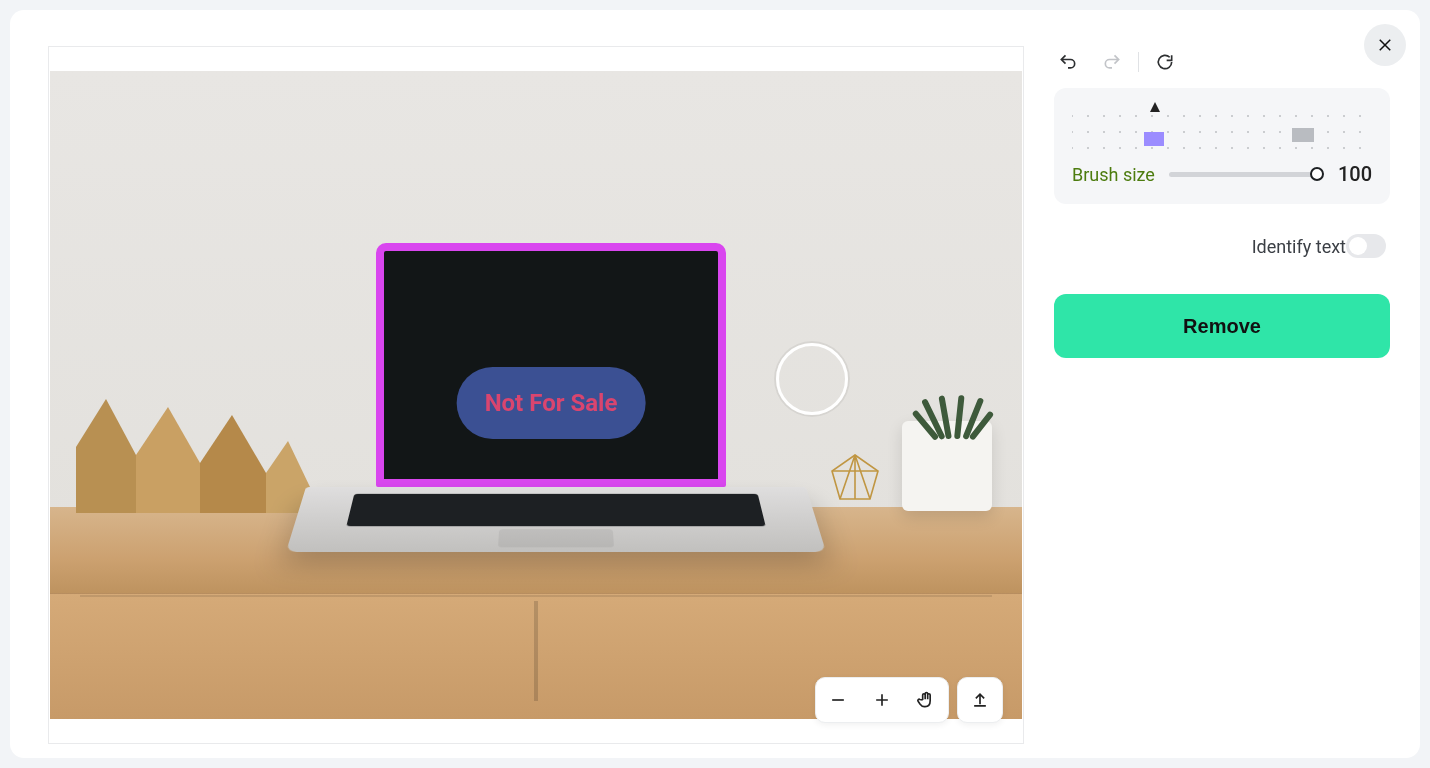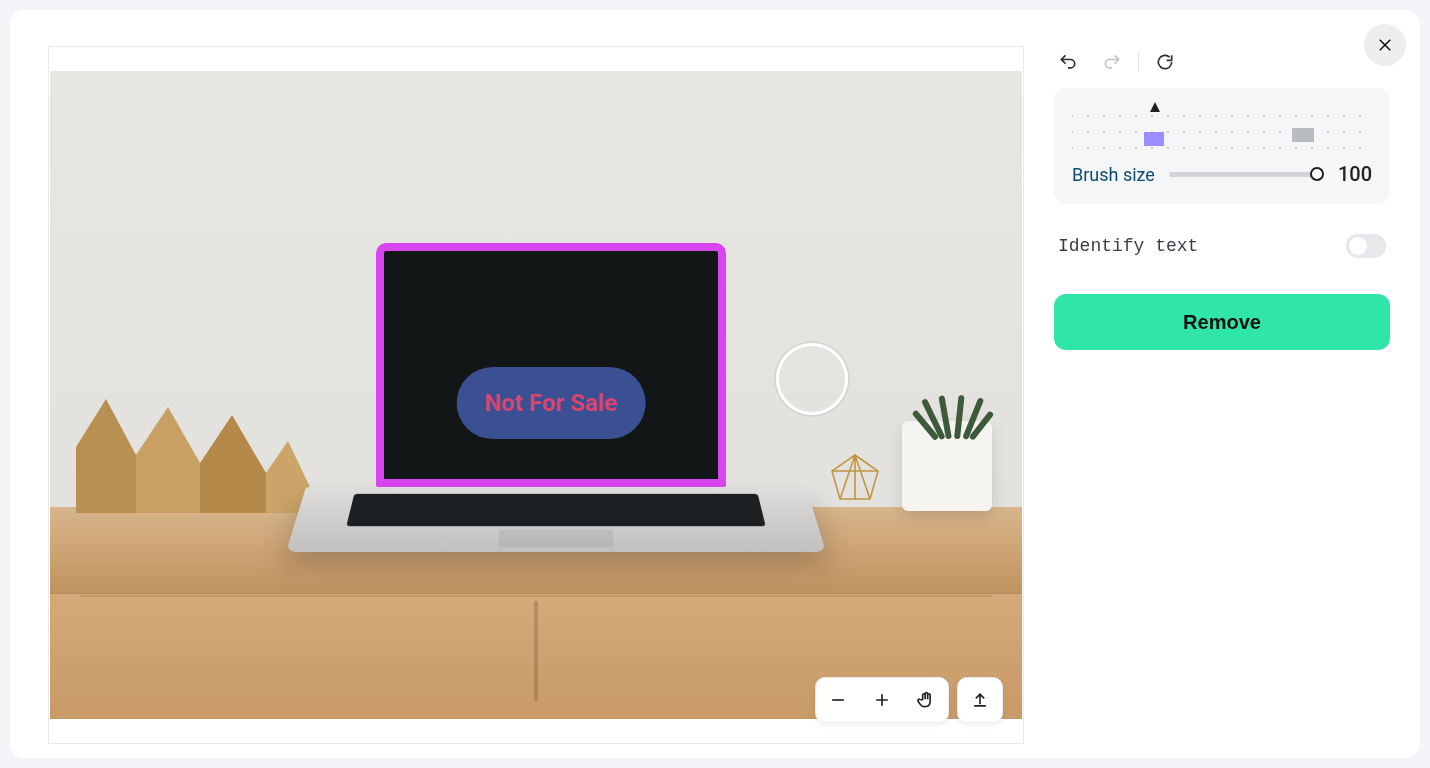--- a/index.html
+++ b/index.html
@@ -314,21 +314,21 @@
     background: #b9bcc1;
   }
 
   .brush-row {
     display: flex;
     align-items: center;
     gap: 14px;
   }
   .brush-label {
     font-size: 18px;
-    color: #0c4a6e;
+    color: #4d7c0f;
   }
   .slider {
     flex: 1;
     position: relative;
     height: 20px;
     display: flex;
     align-items: center;
     cursor: pointer;
   }
   .slider-track {
@@ -351,24 +351,23 @@
     font-size: 20px;
     color: #222;
     font-weight: 500;
     width: 38px;
     text-align: right;
   }
 
   .toggle-row {
     display: flex;
     align-items: center;
-    justify-content: space-between;
+    justify-content: flex-end;
     padding: 8px 4px;
     margin-bottom: 28px;
-    font-family: Liberation Mono, monospace;
   }
   .toggle-label {
     font-size: 18px;
     color: #3b3f45;
   }
   .toggle {
     width: 40px; height: 24px;
     background: #e7e8eb;
     border-radius: 12px;
     position: relative;
@@ -377,21 +376,21 @@
   .toggle-knob {
     position: absolute;
     left: 3px; top: 3px;
     width: 18px; height: 18px;
     background: #ffffff;
     border-radius: 50%;
   }
 
   .primary-btn {
     width: 100%;
-    height: 56px;
+    height: 64px;
     border: none;
     border-radius: 12px;
     background: #2fe5a8;
     color: #111;
     font-size: 20px;
     font-weight: 600;
     cursor: pointer;
   }
 </style>
 </head>

